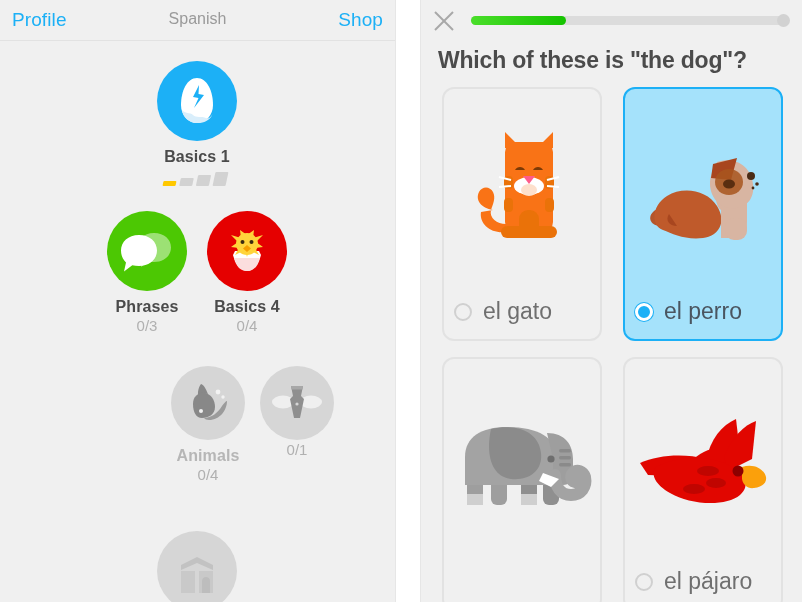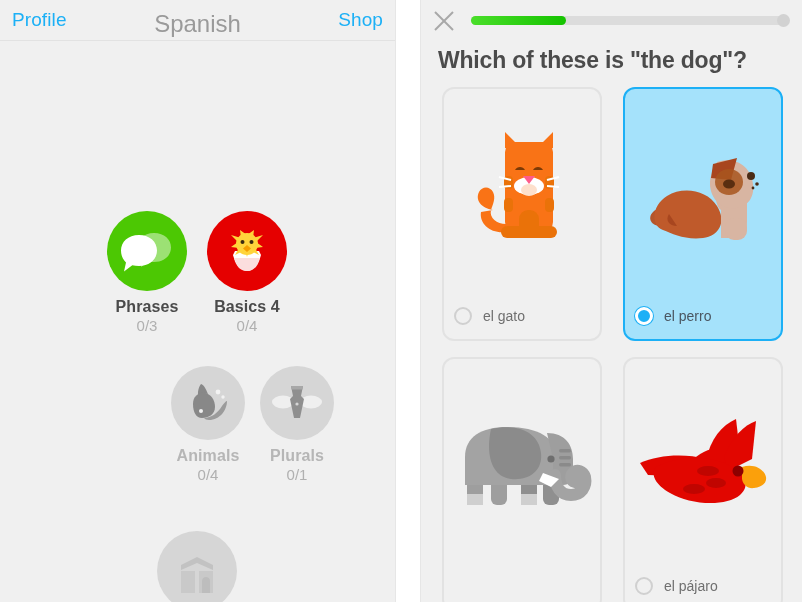--- a/index.html
+++ b/index.html
@@ -46,21 +46,21 @@
     font-size: 19px;
     color: #1cb0f6;
     letter-spacing: 0.1px;
   }
   .nav-title {
     position: absolute;
     left: 0;
     top: 10px;
     width: 395px;
     text-align: center;
-    font-size: 24px;
+    font-size: 16px;
     color: #9a9a9a;
   }
   .nav-shop {
     position: absolute;
     right: 12px;
     top: 9px;
     font-size: 19px;
     color: #1cb0f6;
     letter-spacing: 0.1px;
   }
@@ -248,41 +248,58 @@
     background: transparent;
     flex: 0 0 auto;
   }
   .radio.on {
     border: 3px solid #ffffff;
     background: #1cb0f6;
     box-shadow: 0 0 0 1px #1cb0f6;
   }
   .choice-label {
     margin-left: 11px;
-    font-size: 14px;
+    font-size: 23px;
     color: #6f6f6f;
     white-space: nowrap;
   }
   .choice.selected .choice-label { color: #4a5560; }
 </style>
 </head>
 <body>
 
 <div class="screen">
 
   <div class="left-panel">
 
     <div class="nav-bar">
       <div class="nav-profile">Profile</div>
       <div class="nav-title">Spanish</div>
       <div class="nav-shop">Shop</div>
     </div>
 
     <div class="tree">
 
+      <div class="skill" style="left:142px; top:20px;">
+        <div class="skill-circle" style="background:#1cb0f6;">
+          <svg width="80" height="80" viewBox="0 0 80 80">
+            <path d="M40 17 C30 17 24 30 24 44 C24 54 31 62 40 62 C49 62 56 54 56 44 C56 30 50 17 40 17 Z" fill="#ffffff"></path>
+            <path d="M25 49 C28 53 33 51 36 54 C39 57 45 55 49 57 C52 58.5 54 56 55.4 53
+                     C54 58.6 48 62 40 62 C31.5 62 25.6 55.5 25 49 Z" fill="#d9eefb"></path>
+            <path d="M42 24 L36 36 L41.5 37 L37 47 L47 34 L41.5 33 Z" fill="#1cb0f6"></path>
+          </svg>
+        </div>
+        <div class="skill-name">Basics 1</div>
+        <div class="strength">
+          <i class="sb1"></i>
+            <i class="sb2"></i>
+            <i class="sb3"></i>
+            <i class="sb4"></i>
+        </div>
+      </div>
 
       <div class="skill" style="left:92px; top:170px;">
         <div class="skill-circle" style="background:#4cc803;">
           <svg width="80" height="80" viewBox="0 0 80 80">
             <path d="M47 22 C57.5 22 64 28.5 64 36.5 C64 44.5 57.5 51 47 51
                      C45 51 43 50.8 41.3 50.4 L34 56 L35.5 48.3
                      C31.6 45.6 30 41.4 30 36.5 C30 28.5 36.5 22 47 22 Z" fill="#ffffff" opacity="0.45"></path>
             <path d="M32 24 C43 24 50 31 50 39.5 C50 48 43 55 32 55
                      C29.6 55 27.3 54.7 25.3 54.2 L17 60.5 L19 51.4
                      C15.6 48.3 14 44.2 14 39.5 C14 31 21 24 32 24 Z" fill="#ffffff"></path>
@@ -331,21 +348,20 @@
         <div class="skill-circle sm" style="background:#d6d6d6;">
           <ated></ated>
           <svg width="74" height="74" viewBox="0 0 74 74">
             <ellipse cx="23" cy="36" rx="11" ry="6.5" fill="#efefef"></ellipse>
             <ellipse cx="51" cy="36" rx="11" ry="6.5" fill="#efefef"></ellipse>
             <path d="M31 20 L43 20 L41 30 L44 33 L40 52 L34 52 L30 33 L33 30 Z" fill="#8f8f8f"></path>
             <path d="M31 20 L43 20 L42.3 23.5 L31.7 23.5 Z" fill="#a8a8a8"></path>
             <circle cx="37" cy="38" r="1.6" fill="#d6d6d6"></circle>
           </svg>
         </div>
-        <div class="skill-name locked">Plurals</div>
         <div class="skill-count">0/1</div>
       </div>
 
       <div class="skill" style="left:142px; top:490px;">
         <div class="skill-circle" style="background:#d6d6d6;">
           <svg width="80" height="80" viewBox="0 0 80 80">
             <path d="M24 34 L40 26 L56 34 L56 39 L40 32 L24 39 Z" fill="#c2c2c2"></path>
             <rect x="24" y="40" width="14" height="22" fill="#c9c9c9"></rect>
             <rect x="42" y="40" width="14" height="22" fill="#c9c9c9"></rect>
             <path d="M45 50 C45 47.5 47 46 49 46 C51 46 53 47.5 53 50 L53 62 L45 62 Z" fill="#bdbdbd"></path>

